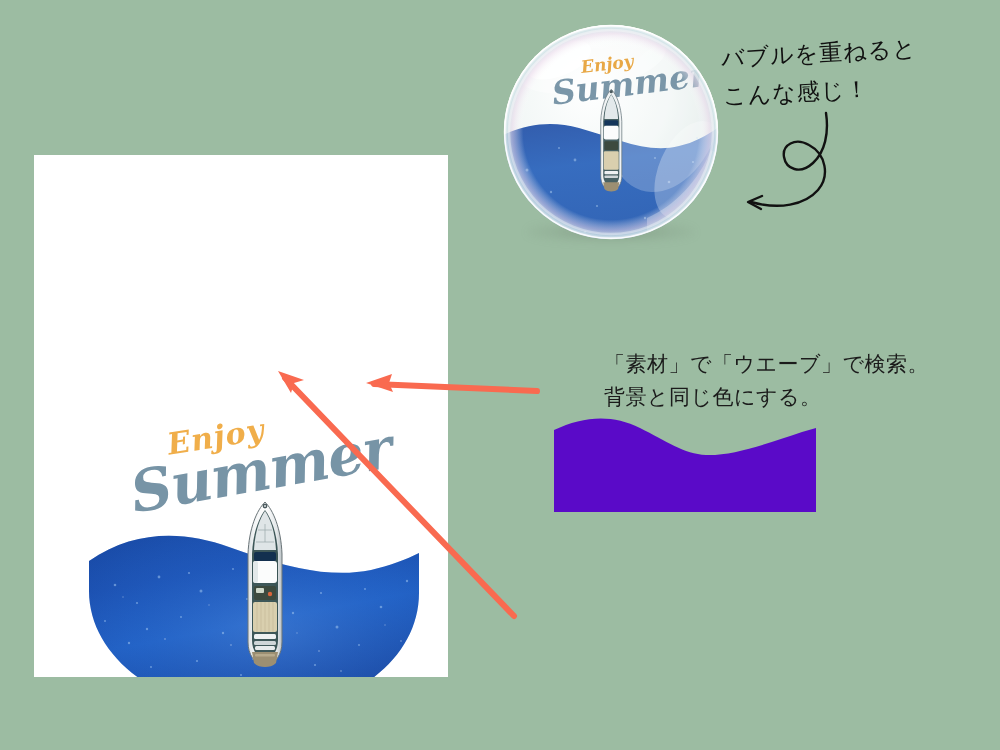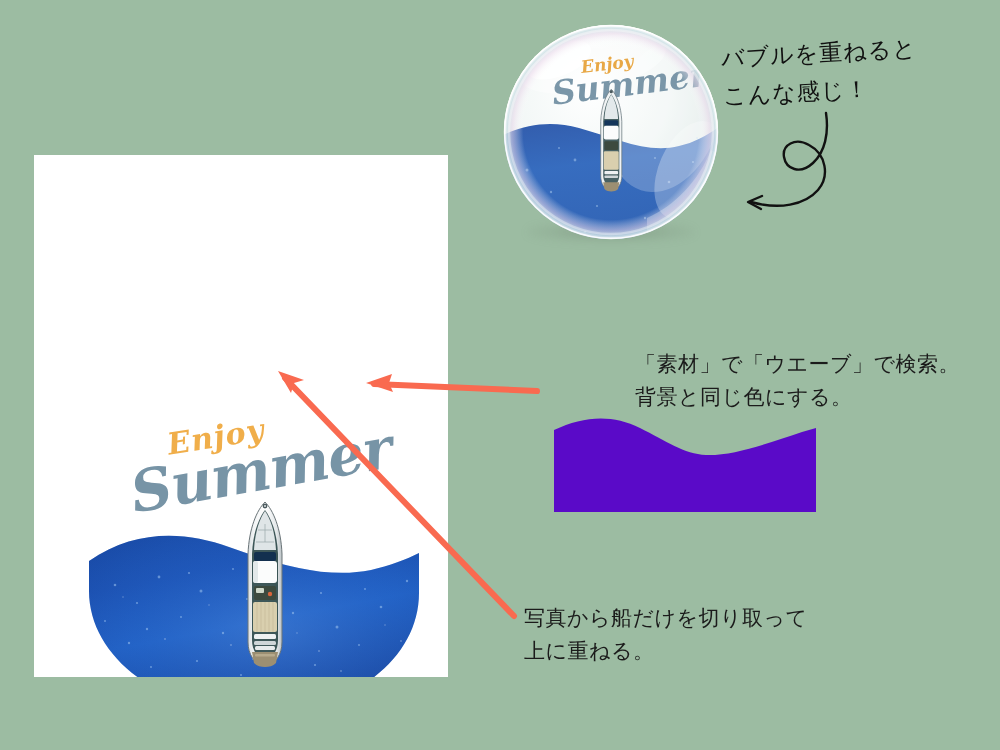--- a/index.html
+++ b/index.html
@@ -98,21 +98,21 @@
   
   .anno-jp {
     position:absolute;
     font-family:"DejaVu Sans", sans-serif;
     font-size:21px;
     line-height:33px;
     color:#1b1b1b;
     white-space:pre-line;
     letter-spacing:0.5px;
   }
-  #anno-material { left:604px; top:348px;margin-left:31px; }
+  #anno-material { left:604px; top:348px; }
   #anno-boat { left:524px; top:602px; }
 
   .anno-hand {
     position:absolute;
     font-family:"DejaVu Sans", sans-serif;
     font-size:23px;
     line-height:38px;
     color:#111111;
     white-space:pre-line;
     letter-spacing:1px;
@@ -407,22 +407,20 @@
                L262,98 L0,98 Z" fill="#5a0ac8"></path>
     </svg>
   </div>
 
   <div class="anno-hand" id="anno-bubble">バブルを重ねると
 こんな感じ！</div>
 
   <div class="anno-jp" id="anno-material">「素材」で「ウエーブ」で検索。
 背景と同じ色にする。</div>
 
-  <div class="anno-jp" id="anno-boat">写真から船だけを切り取って
-上に重ねる。</div>
 
   <svg id="overlay-arrows" viewBox="0 0 1000 750">
 
     <g fill="none" stroke="#111111" stroke-width="2.4" stroke-linecap="round" stroke-linejoin="round">
       <path d="M826,113
                C829,133 825,152 813,163
                C800,175 786,169 784,157
                C782,145 795,137 809,145
                C826,154 830,176 818,190
                C805,205 779,210 751,202"></path>

